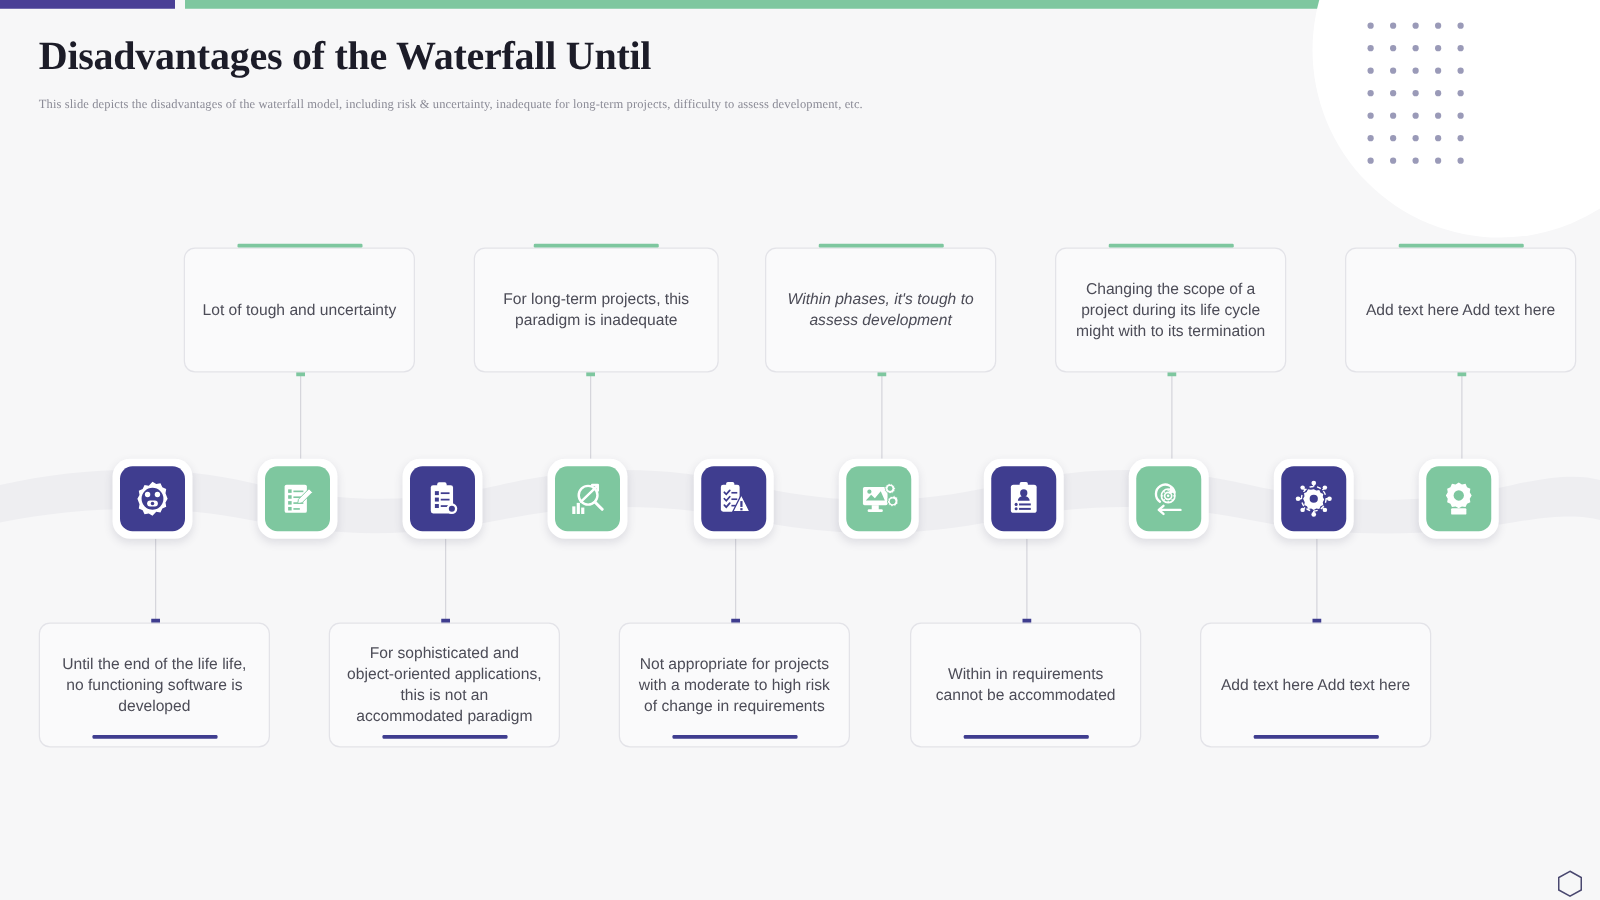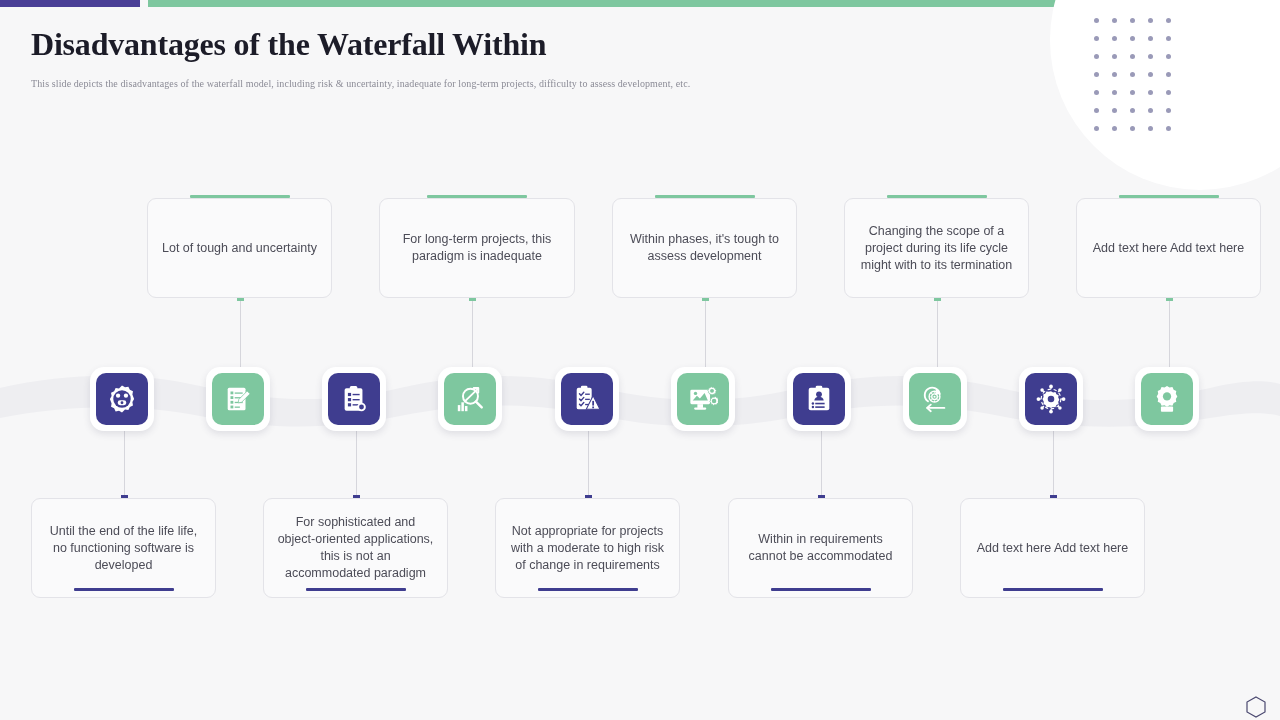--- a/index.html
+++ b/index.html
@@ -137,21 +137,21 @@
       <div class="dot" style="left: 36px; top: 90px;"></div>
       <div class="dot" style="left: 54px; top: 90px;"></div>
       <div class="dot" style="left: 72px; top: 90px;"></div>
       <div class="dot" style="left: 0px; top: 108px;"></div>
       <div class="dot" style="left: 18px; top: 108px;"></div>
       <div class="dot" style="left: 36px; top: 108px;"></div>
       <div class="dot" style="left: 54px; top: 108px;"></div>
       <div class="dot" style="left: 72px; top: 108px;"></div>
     </div>
 
-  <div class="page-title">Disadvantages of the Waterfall Within</div>
+  <div class="page-title">Disadvantages of the Waterfall Until</div>
   <div class="page-subtitle">This slide depicts the disadvantages of the waterfall model, including risk &amp; uncertainty, inadequate for long-term projects, difficulty to  assess development, etc.</div>
 
   <svg class="ribbon" viewBox="0 0 1280 74" preserveAspectRatio="none">
     <path d="M0,26 C70,10 140,10 200,24 C270,40 330,42 400,26 C470,10 530,10 600,26 C670,42 730,42 800,26 C870,10 930,10 1000,26 C1070,42 1140,42 1210,26 C1245,18 1265,18 1280,22 L1280,54 C1265,50 1245,50 1210,56 C1140,68 1070,68 1000,54 C930,40 870,40 800,54 C730,68 670,68 600,54 C530,40 470,40 400,54 C330,68 270,68 200,54 C140,42 70,42 0,56 Z" fill="#eeeef1"></path>
   </svg>
 
   <div id="layers">
       <div class="vline" style="left: 239.5px; top: 298px; height: 69px;"></div>
       <div class="node-sq green" style="left: 236.5px; top: 294px;"></div>
       <div class="vline" style="left: 471.5px; top: 298px; height: 69px;"></div>
@@ -173,21 +173,21 @@
       <div class="vline" style="left: 1052.5px; top: 431px; height: 67px;"></div>
       <div class="node-sq purple" style="left: 1049.5px; top: 495px;"></div>
       <div class="card card-top" style="left: 147px; top: 198px; width: 185px; height: 100px;">
         <div class="accent"></div>
         <div>Lot of tough and uncertainty</div>
       </div>
       <div class="card card-top" style="left: 379px; top: 198px; width: 196px; height: 100px;">
         <div class="accent"></div>
         <div>For long-term projects, this paradigm is inadequate</div>
       </div>
-      <div class="card card-top" style="left: 612px; top: 198px; width: 185px; height: 100px;">
+      <div class="card card-top" style="left: 612px; top: 198px; width: 185px; height: 100px; font-style: italic;">
         <div class="accent"></div>
         <div>Within phases, it's tough to assess development</div>
       </div>
       <div class="card card-top" style="left: 844px; top: 198px; width: 185px; height: 100px;">
         <div class="accent"></div>
         <div>Changing the scope of a project during its life cycle might with to its termination</div>
       </div>
       <div class="card card-top" style="left: 1076px; top: 198px; width: 185px; height: 100px;">
         <div class="accent"></div>
         <div>Add text here Add text here</div>

